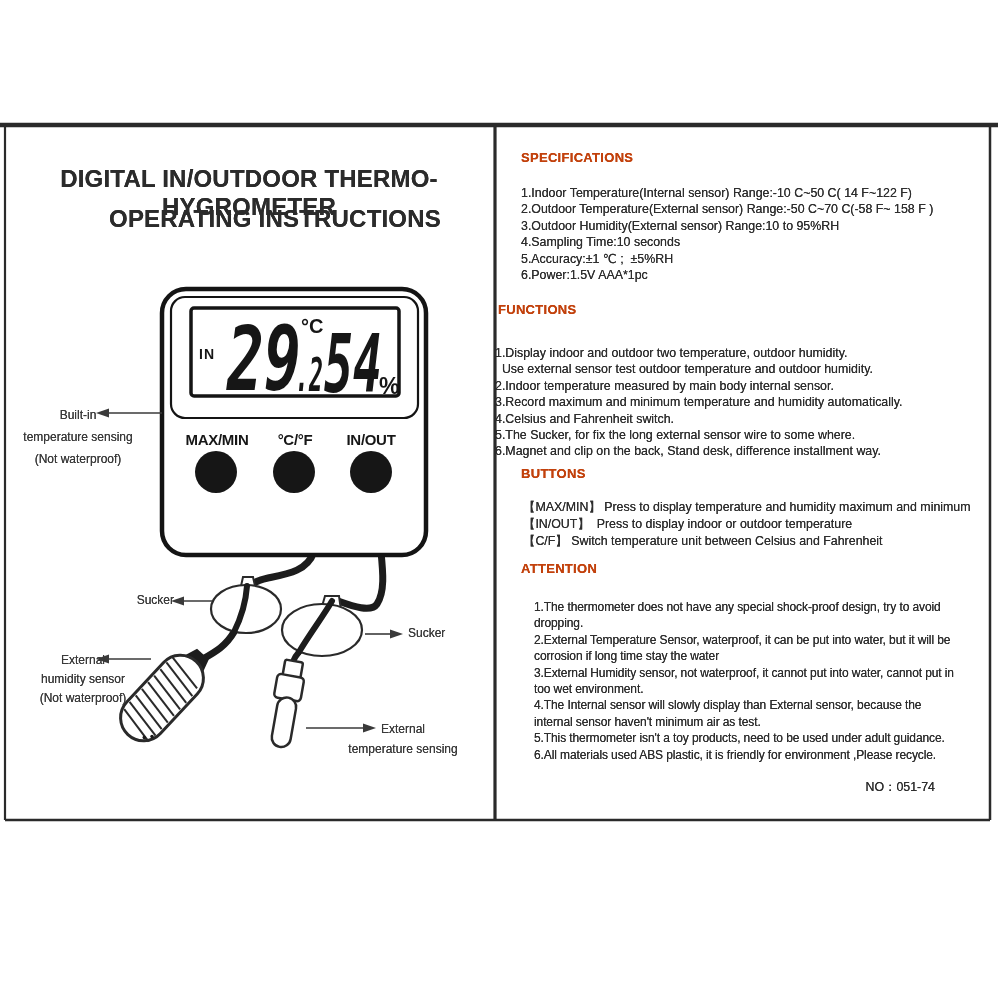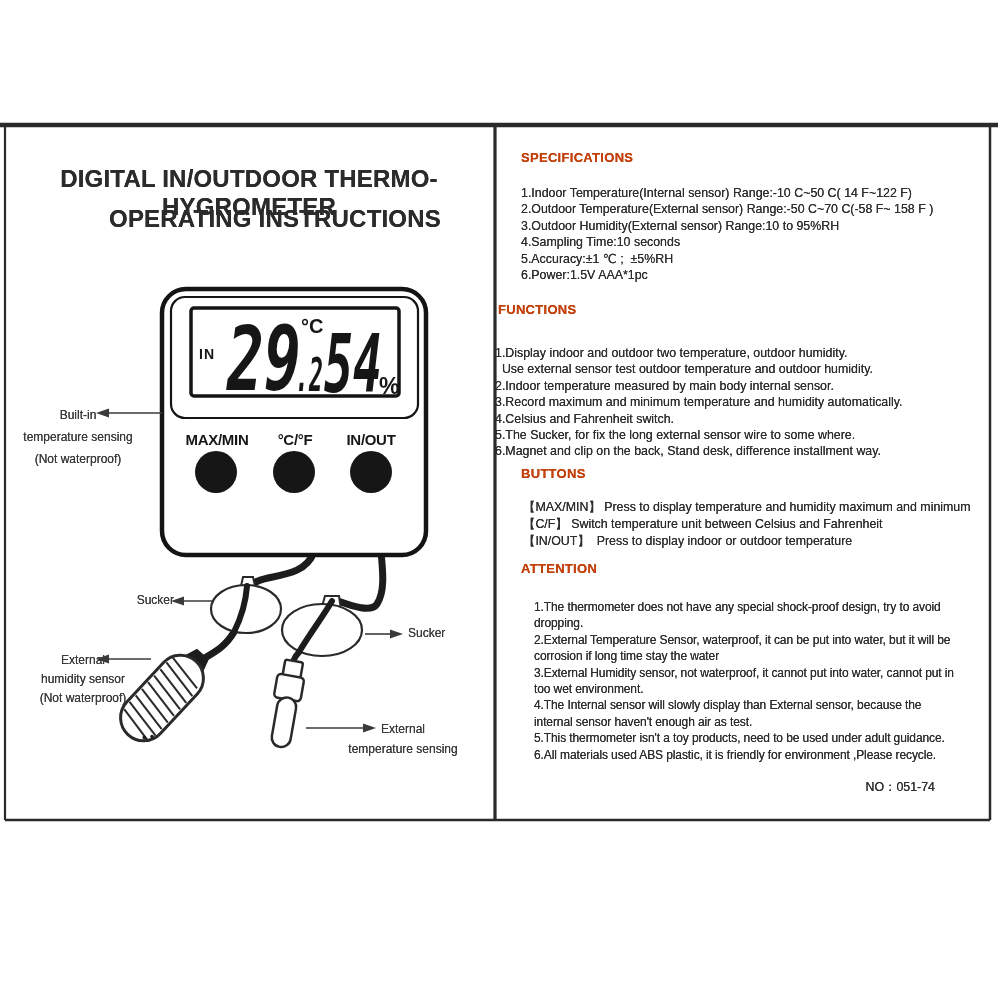--- a/index.html
+++ b/index.html
@@ -143,33 +143,33 @@
     <div class="rline">2.Indoor temperature measured by main body internal sensor.</div>
     <div class="rline">3.Record maximum and minimum temperature and humidity automatically.</div>
     <div class="rline">4.Celsius and Fahrenheit switch.</div>
     <div class="rline">5.The Sucker, for fix the long external sensor wire to some where.</div>
     <div class="rline">6.Magnet and clip on the back, Stand desk, difference installment way.</div>
   </div>
 
   <div class="abs heading" style="left:521px;top:466px;">BUTTONS</div>
   <div class="abs" style="left:523px;top:499px;">
     <div class="rline" style="line-height:17px;">【MAX/MIN】 Press to display temperature and humidity maximum and minimum</div>
+    <div class="rline" style="line-height:17px;">【IN/OUT】  Press to display indoor or outdoor temperature</div>
     <div class="rline" style="line-height:17px;">【C/F】 Switch temperature unit between Celsius and Fahrenheit</div>
-    <div class="rline" style="line-height:17px;">【IN/OUT】  Press to display indoor or outdoor temperature</div>
   </div>
 
   <div class="abs heading" style="left:521px;top:561px;">ATTENTION</div>
   <div class="abs" style="left:521px;top:599px;">
     <div class="rline-sm">1.The thermometer does not have any special shock-proof design, try to avoid</div>
     <div class="rline-sm">dropping.</div>
     <div class="rline-sm">2.External Temperature Sensor, waterproof, it can be put into water, but it will be</div>
     <div class="rline-sm">corrosion if long time stay the water</div>
     <div class="rline-sm">3.External Humidity sensor, not waterproof, it cannot put into water, cannot put in</div>
     <div class="rline-sm">too wet environment.</div>
     <div class="rline-sm">4.The Internal sensor will slowly display than External sensor, because the</div>
-    <div class="rline-sm">internal sensor haven't enough air as test.</div>
+    <div class="rline-sm">internal sensor haven't minimum air as test.</div>
     <div class="rline-sm">5.This thermometer isn't a toy products, need to be used under adult guidance.</div>
     <div class="rline-sm">6.All materials used ABS plastic, it is friendly for environment ,Please recycle.</div>
   </div>
 
   <div class="abs rline right" style="left:735px;top:779px;width:200px;">NO：051-74</div>
 
 </div>
 
 </body></html>

